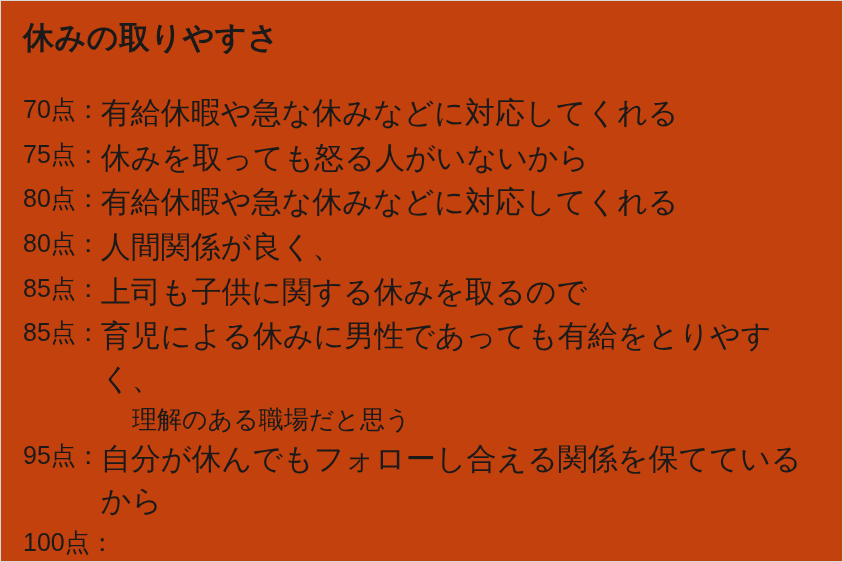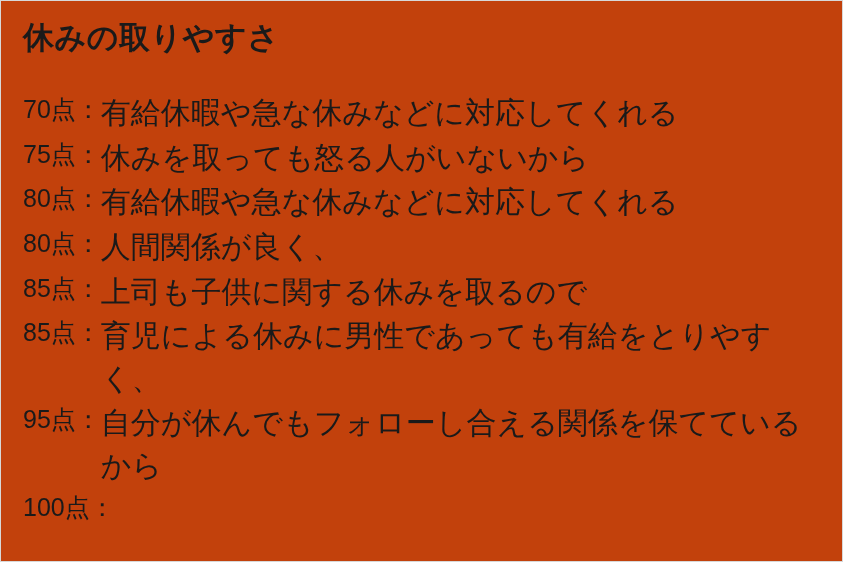--- a/index.html
+++ b/index.html
@@ -116,20 +116,21 @@
         <span class="entry-text">上司も子供に関する休みを取るので</span>
       </div>
     </div>
 
     <div>
       <div class="entry">
         <span class="entry-score">85点</span>
         <span class="entry-sep">：</span>
         <span class="entry-text">育児による休みに男性であっても有給をとりやすく、</span>
       </div>
+      <div class="entry-line2">理解のある職場だと思う</div>
     </div>
 
     <div>
       <div class="entry">
         <span class="entry-score">95点</span>
         <span class="entry-sep">：</span>
         <span class="entry-text">自分が休んでもフォローし合える関係を保てているから</span>
       </div>
     </div>
 

